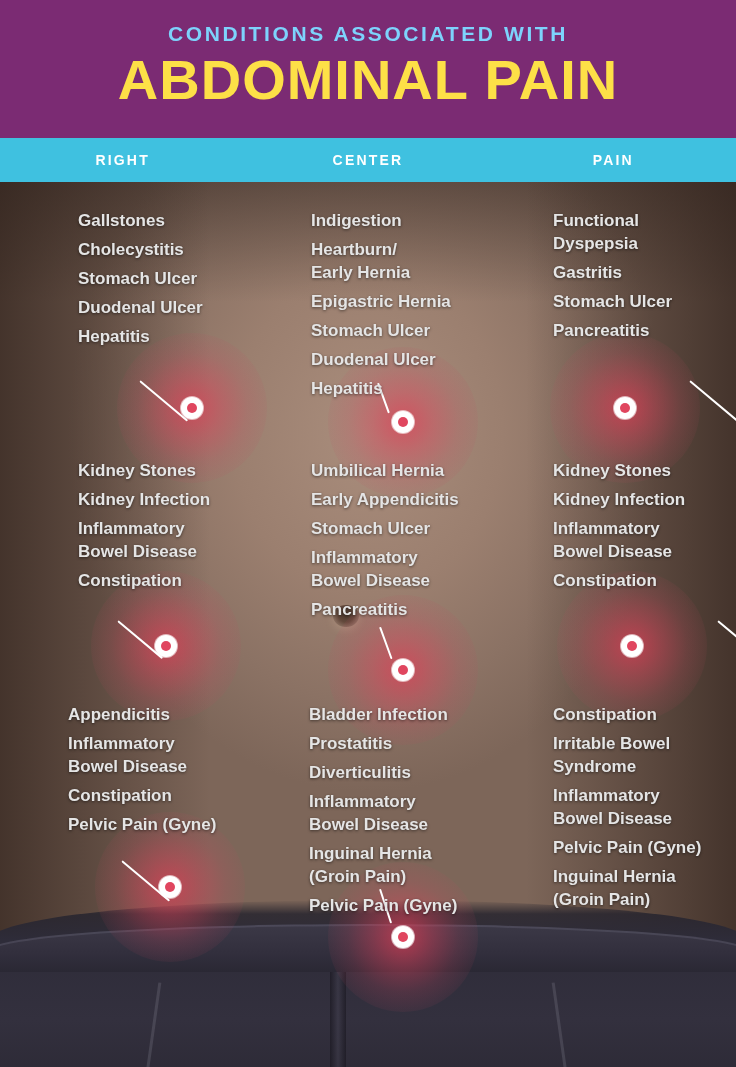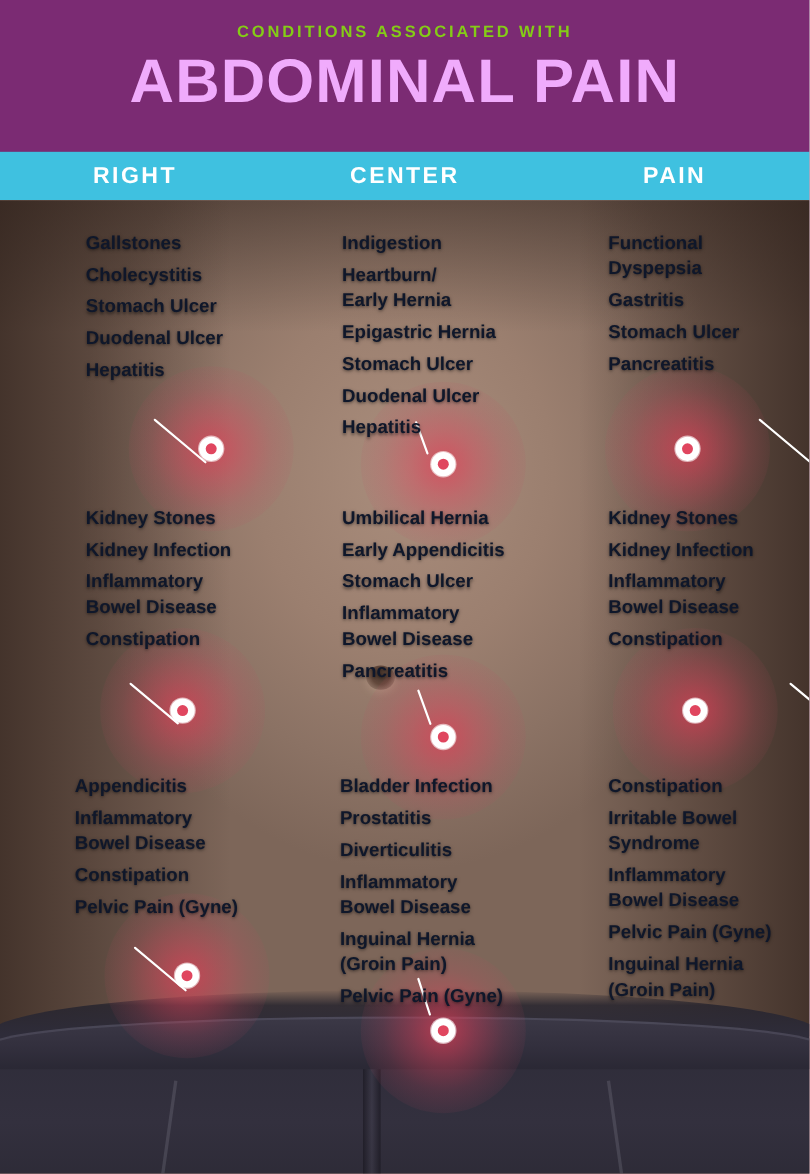--- a/index.html
+++ b/index.html
@@ -23,48 +23,48 @@
     position: absolute;
     left: 0; top: 0;
     width: 736px;
     height: 138px;
     background: #7b2b73;
     text-align: center;
     box-sizing: border-box;
     padding-top: 22px;
   }
   .header .kicker {
-    color: #84cc16;
-    font-size: 15px;
+    color: #7dd3fc;
+    font-size: 21px;
     font-weight: bold;
     letter-spacing: 2.6px;
     line-height: 1.1;
   }
   .header .title {
-    color: #f0abfc;
+    color: #fde047;
     font-size: 56px;
     font-weight: bold;
     letter-spacing: 1px;
     line-height: 1.05;
     margin-top: 6px;
   }
 
   
   .colbar {
     position: absolute;
     left: 0; top: 138px;
     width: 736px;
     height: 44px;
     background: #3fc1e0;
     display: flex;
   }
   .colbar .col {
     flex: 1 1 0;
     color: #ffffff;
-    font-size: 21px;
+    font-size: 14px;
     font-weight: bold;
     letter-spacing: 2.2px;
     line-height: 44px;
     text-align: center;
   }
 
   
   .photo {
     position: absolute;
     left: 0; top: 182px;
@@ -172,21 +172,21 @@
     position: absolute;
     height: 2px;
     background: #ffffff;
     transform-origin: 0 50%;
     border-radius: 1px;
   }
 
   
   .list {
     position: absolute;
-    color: #0f172a;
+    color: #e5e5e5;
     font-size: 17px;
     font-weight: bold;
     line-height: 1.35;
     text-shadow: 0 1px 3px rgba(0,0,0,0.55);
     width: 200px;
   }
   .list .item {
     margin-bottom: 6px;
   }
   .list .item:last-child { margin-bottom: 0; }

